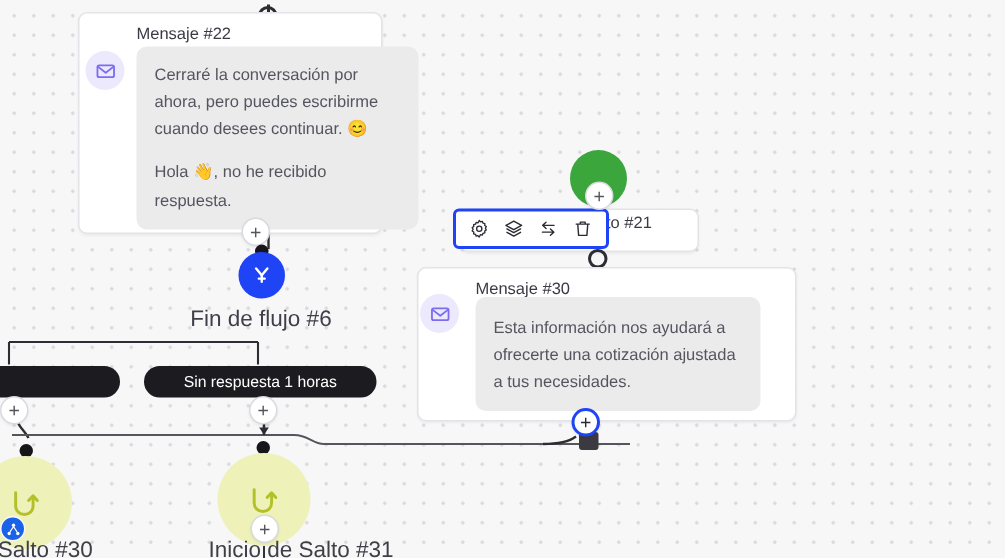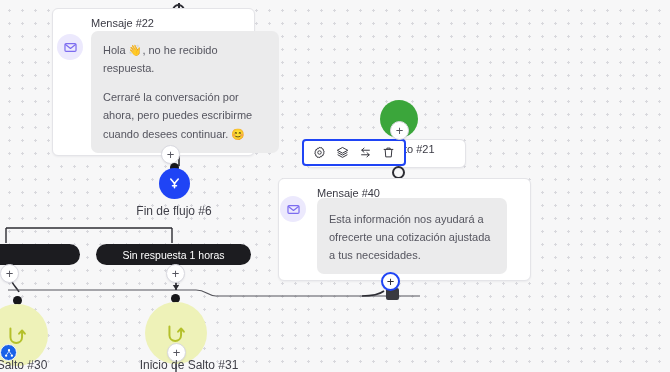--- a/index.html
+++ b/index.html
@@ -55,21 +55,21 @@
   .bubble p + p { margin-top: 11px; }
 
   
   .round-node {
     position: absolute;
     border-radius: 50%;
     display: flex; align-items: center; justify-content: center;
   }
   .node-label {
     position: absolute;
-    font-size: 12px;
+    font-size: 15px;
     color: #3f3f48;
     white-space: nowrap;
     text-align: center;
   }
   .badge {
     position: absolute;
     width: 17px; height: 17px;
     border-radius: 50%;
     background: #1a62e8;
     display: flex; align-items: center; justify-content: center;
@@ -175,22 +175,22 @@
 
   <div class="card" style="left:52px; top:8px; width:203px; height:148px;">
     <div class="card-title">Mensaje #22</div>
     <div class="avatar" style="left:54px; top:34px;">
       <svg width="13" height="13" viewBox="0 0 16 16">
         <rect x="1.2" y="3.2" width="13.6" height="9.6" rx="1.4" fill="none" stroke="#7c6cf0" stroke-width="1.5"></rect>
         <path d="M1.8 4.4 L8 9.2 L14.2 4.4" fill="none" stroke="#7c6cf0" stroke-width="1.5" stroke-linecap="round" stroke-linejoin="round"></path>
       </svg>
     </div>
     <div class="bubble" style="left:38px; top:22px; width:188px;">
+      <p>Cerraré la conversación por ahora, pero puedes escribirme cuando desees continuar. 😊</p>
       <p>Hola 👋, no he recibido respuesta.</p>
-      <p>Cerraré la conversación por ahora, pero puedes escribirme cuando desees continuar. 😊</p>
     </div>
   </div>
 
   <div class="avatar" style="left:57px; top:34px;">
     <svg width="13" height="13" viewBox="0 0 16 16">
       <rect x="1.2" y="3.2" width="13.6" height="9.6" rx="1.4" fill="none" stroke="#7c6cf0" stroke-width="1.5"></rect>
       <path d="M1.8 4.4 L8 9.2 L14.2 4.4" fill="none" stroke="#7c6cf0" stroke-width="1.5" stroke-linecap="round" stroke-linejoin="round"></path>
     </svg>
   </div>
 
@@ -286,21 +286,21 @@
         <path d="M2.6 4.2 L13.4 4.2" stroke="#2b2b33" stroke-width="1.15" stroke-linecap="round"></path>
         <path d="M6 4.2 L6 2.6 L10 2.6 L10 4.2" fill="none" stroke="#2b2b33" stroke-width="1.15" stroke-linejoin="round"></path>
         <path d="M3.9 4.2 L4.6 13.4 L11.4 13.4 L12.1 4.2" fill="none" stroke="#2b2b33" stroke-width="1.15" stroke-linejoin="round"></path>
       </svg>
     </div>
   </div>
 
   <div class="ring-handle" style="left:392px; top:166px;"></div>
 
   <div class="card" style="left:278px; top:178px; width:253px; height:103px;">
-    <div class="card-title">Mensaje #40</div>
+    <div class="card-title">Mensaje #30</div>
     <div class="bubble" style="left:38px; top:19px; width:190px;">
       <p style="margin-top:2px;">Esta información nos ayudará a ofrecerte una cotización ajustada a tus necesidades.</p>
     </div>
   </div>
   <div class="avatar" style="left:280px; top:196px;">
     <svg width="13" height="13" viewBox="0 0 16 16">
       <rect x="1.2" y="3.2" width="13.6" height="9.6" rx="1.4" fill="none" stroke="#7c6cf0" stroke-width="1.5"></rect>
       <path d="M1.8 4.4 L8 9.2 L14.2 4.4" fill="none" stroke="#7c6cf0" stroke-width="1.5" stroke-linecap="round" stroke-linejoin="round"></path>
     </svg>
   </div>

